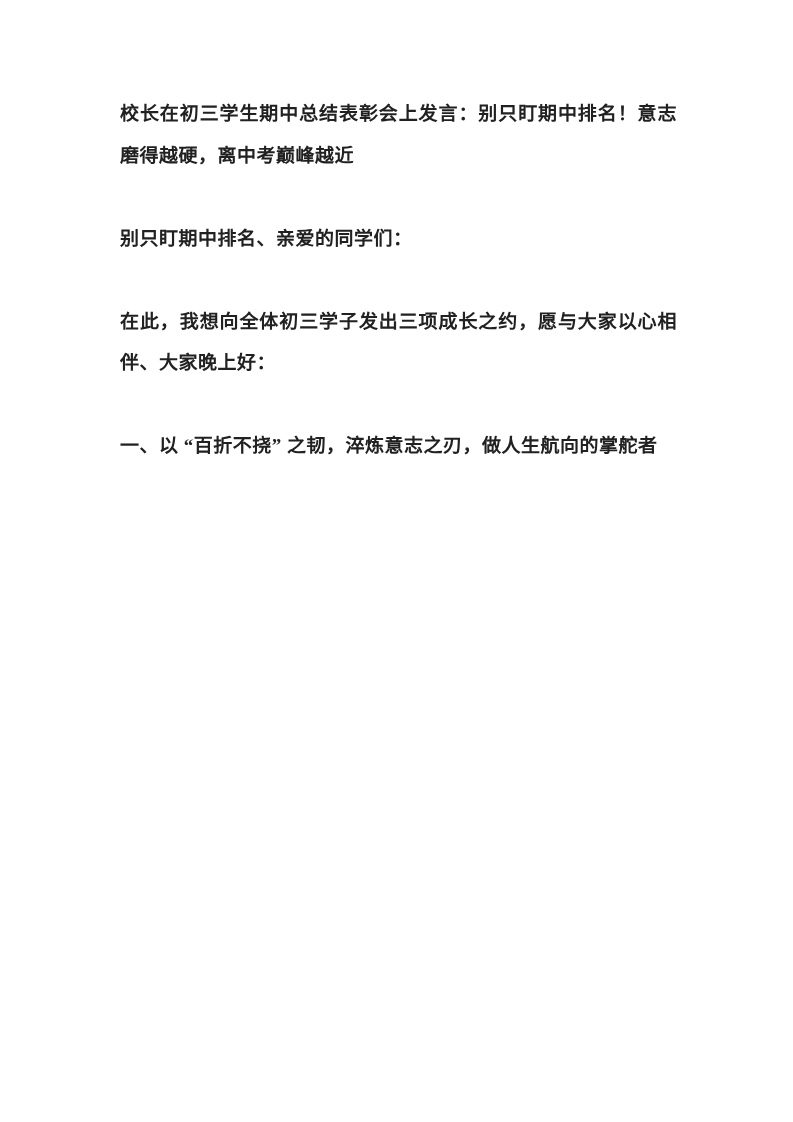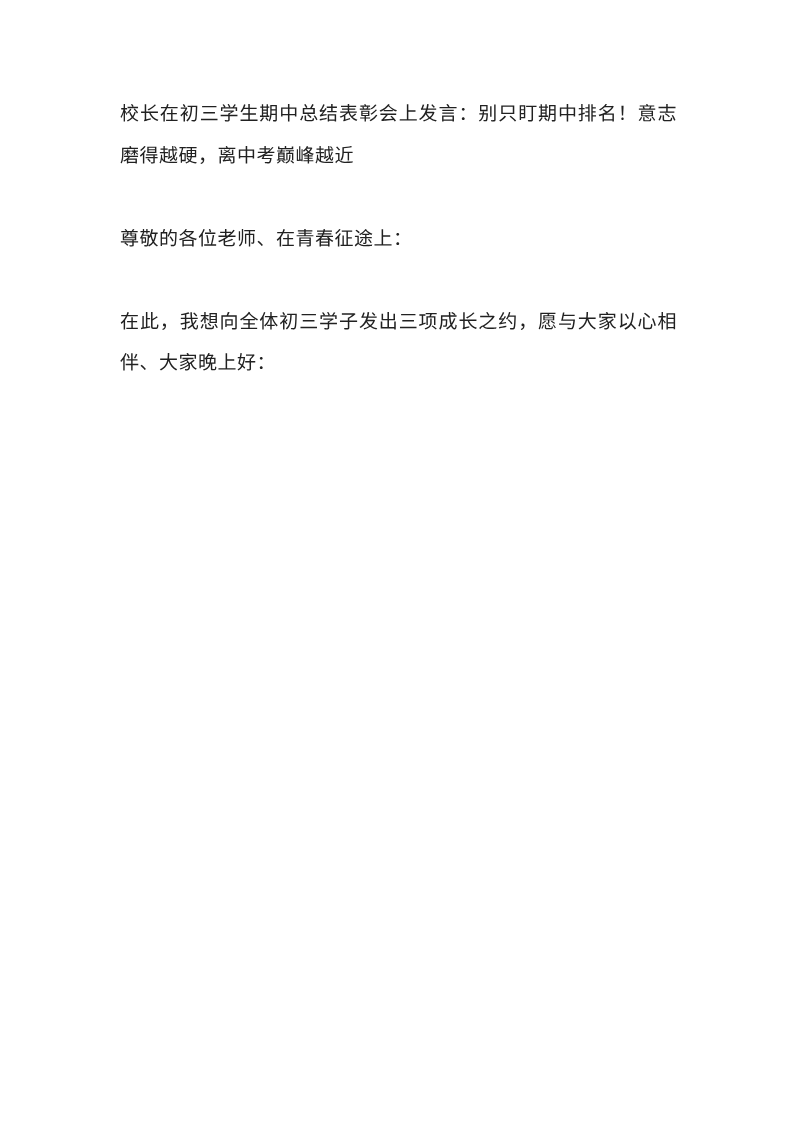--- a/index.html
+++ b/index.html
@@ -9,20 +9,21 @@
   }
   .page {
     position: relative;
     width: 793px;
     height: 942px;
     margin: 0 auto;
     background: #ffffff;
     box-sizing: border-box;
     padding: 93px 116px 0 120px;
     overflow: hidden;
+    font-weight: bold;
   }
   .doc {
     width: 100%;
   }
   .para {
     margin: 0 0 41.5px 0;
     font-family: "Liberation Serif", "DejaVu Serif", serif;
     font-size: 19px;
     line-height: 41.5px;
     color: #212121;
@@ -33,16 +34,17 @@
   .para:last-child {
     margin-bottom: 0;
   }
 </style>
 </head>
 <body>
 
 <main class="page">
   <article class="doc">
     <p class="para">校长在初三学生期中总结表彰会上发言：别只盯期中排名！意志磨得越硬，离中考巅峰越近</p>
-    <p class="para">尊敬的各位老师、在青春征途上：</p>
+    <p class="para">别只盯期中排名、亲爱的同学们：</p>
     <p class="para">在此，我想向全体初三学子发出三项成长之约，愿与大家以心相伴、大家晚上好：</p>
+    <p class="para">一、以 “百折不挠” 之韧，淬炼意志之刃，做人生航向的掌舵者</p>
   </article>
 </main>
 
 </body></html>

